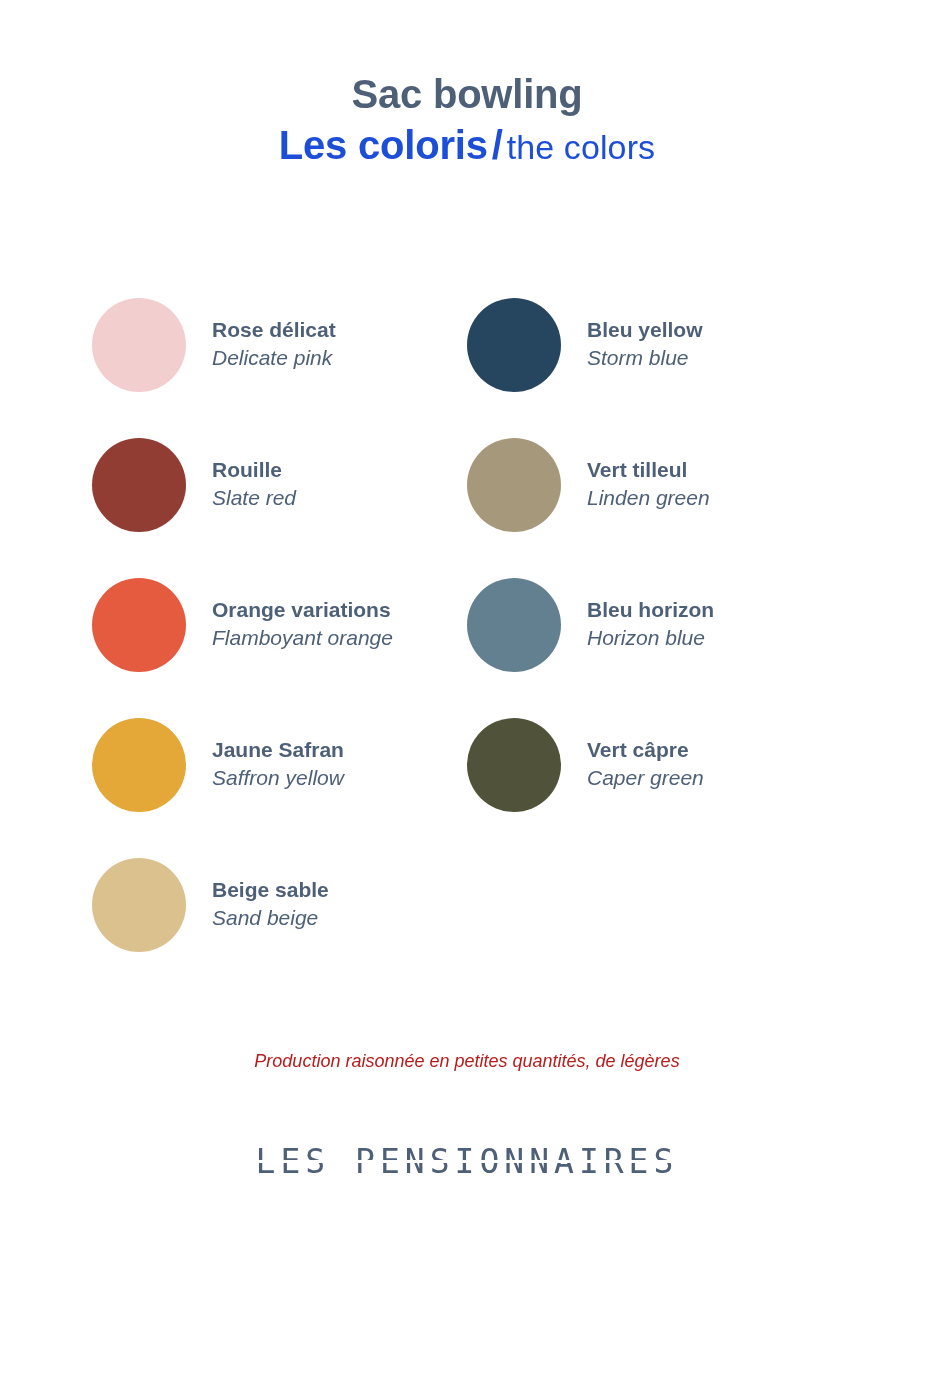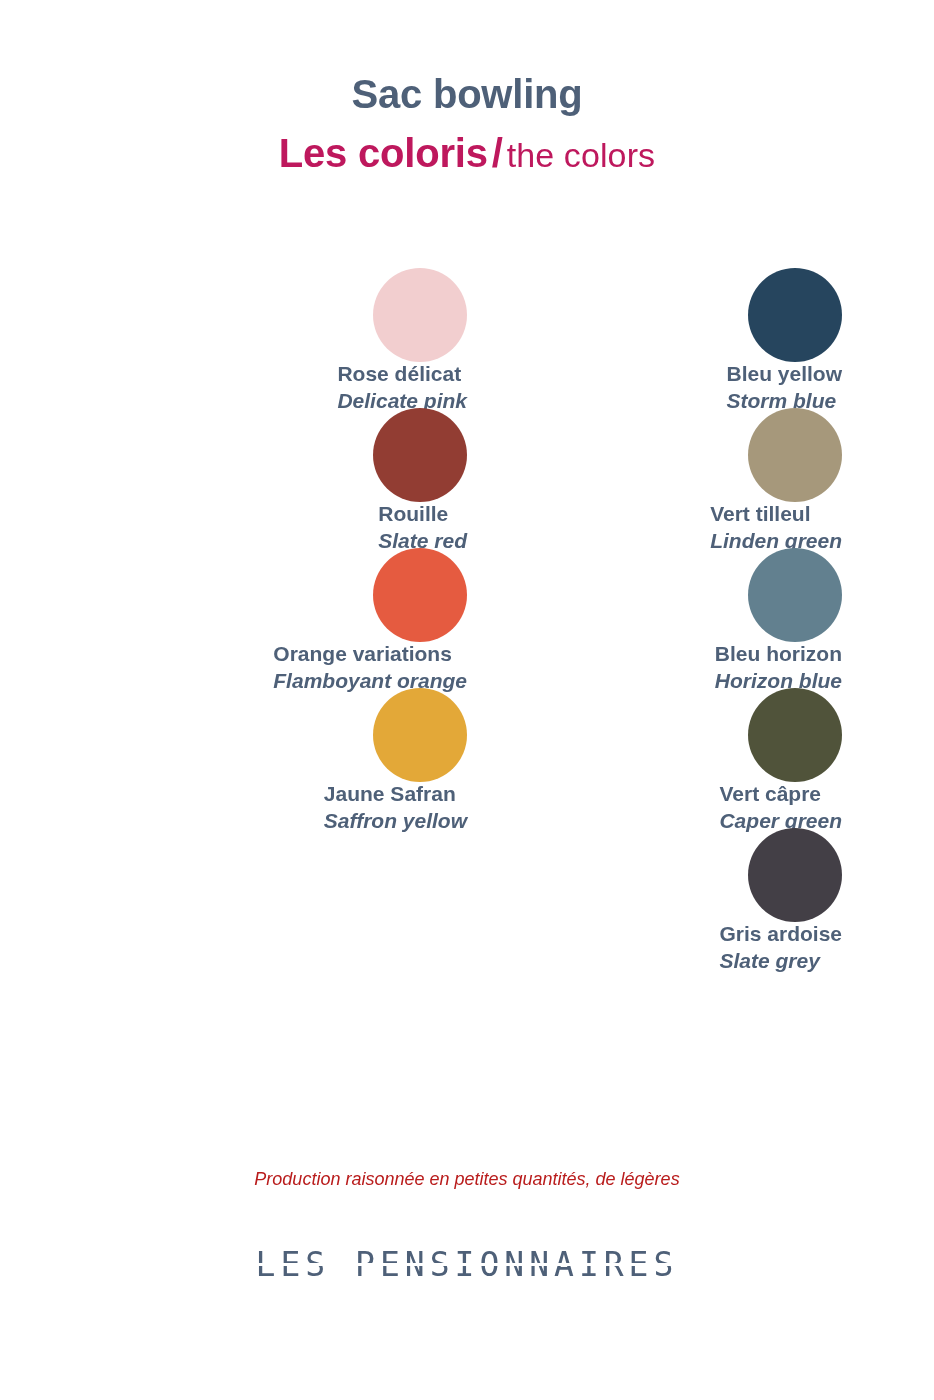--- a/index.html
+++ b/index.html
@@ -17,41 +17,42 @@
     overflow: hidden;
   }
 
   .page {
     width: 934px;
     height: 1400px;
     background: #ffffff;
     display: flex;
     flex-direction: column;
     align-items: center;
+    gap: 15px;
   }
 
   
   .header {
     margin-top: 72px;
     text-align: center;
     line-height: 1.12;
   }
 
   .title-line-1 {
     font-size: 40px;
     font-weight: 700;
     color: #4e6078;
     letter-spacing: -0.2px;
   }
 
   .title-line-2 {
     font-size: 40px;
     font-weight: 700;
-    color: #be185d;
-    margin-top: 14px;
+    color: #1d4ed8;
+    margin-top: 6px;
     letter-spacing: -0.2px;
     white-space: nowrap;
   }
 
   .title-fr { font-weight: 700; }
 
   .title-sep {
     font-weight: 700;
     margin: 0 4px;
   }
@@ -73,23 +74,22 @@
     row-gap: 0px;
   }
 
   .swatch-col {
     display: flex;
     flex-direction: column;
   }
 
   .swatch-row {
     display: flex;
-    align-items: flex-end;
+    align-items: center;
     height: 140px;
-    flex-direction: column;
   }
 
   .swatch-dot {
     width: 94px;
     height: 94px;
     border-radius: 50%;
     flex: 0 0 94px;
   }
 
   .swatch-labels {
@@ -100,21 +100,21 @@
   .swatch-name-fr {
     font-size: 21px;
     font-weight: 700;
     color: #4e6078;
     white-space: nowrap;
   }
 
   .swatch-name-en {
     font-size: 21px;
     font-style: italic;
-    font-weight: 700;
+    font-weight: 400;
     color: #4e6078;
     margin-top: 3px;
     white-space: nowrap;
   }
 
   .swatch-row.spacer { visibility: hidden; }
 
   
   .footer-note {
     margin-top: 58px;
@@ -192,20 +192,27 @@
       </div>
 
       <div class="swatch-row">
         <div class="swatch-dot" style="background-color: rgb(227, 168, 56);"></div>
         <div class="swatch-labels">
           <div class="swatch-name-fr">Jaune Safran</div>
           <div class="swatch-name-en">Saffron yellow</div>
         </div>
       </div>
 
+      <div class="swatch-row">
+        <div class="swatch-dot" style="background-color: rgb(219, 193, 142);"></div>
+        <div class="swatch-labels">
+          <div class="swatch-name-fr">Beige sable</div>
+          <div class="swatch-name-en">Sand beige</div>
+        </div>
+      </div>
 
     </div>
 
     <div class="swatch-col">
 
       <div class="swatch-row">
         <div class="swatch-dot" style="background-color: rgb(38, 69, 94);"></div>
         <div class="swatch-labels">
           <div class="swatch-name-fr">Bleu yellow</div>
           <div class="swatch-name-en">Storm blue</div>
@@ -229,27 +236,20 @@
       </div>
 
       <div class="swatch-row">
         <div class="swatch-dot" style="background-color: rgb(80, 83, 58);"></div>
         <div class="swatch-labels">
           <div class="swatch-name-fr">Vert câpre</div>
           <div class="swatch-name-en">Caper green</div>
         </div>
       </div>
 
-      <div class="swatch-row">
-        <div class="swatch-dot" style="background-color: rgb(67, 63, 70);"></div>
-        <div class="swatch-labels">
-          <div class="swatch-name-fr">Gris ardoise</div>
-          <div class="swatch-name-en">Slate grey</div>
-        </div>
-      </div>
 
       <div class="swatch-row spacer"></div>
 
     </div>
 
   </div>
 
   <div class="footer-note">
     <div>Production raisonnée en petites quantités, de légères</div>
   </div>

